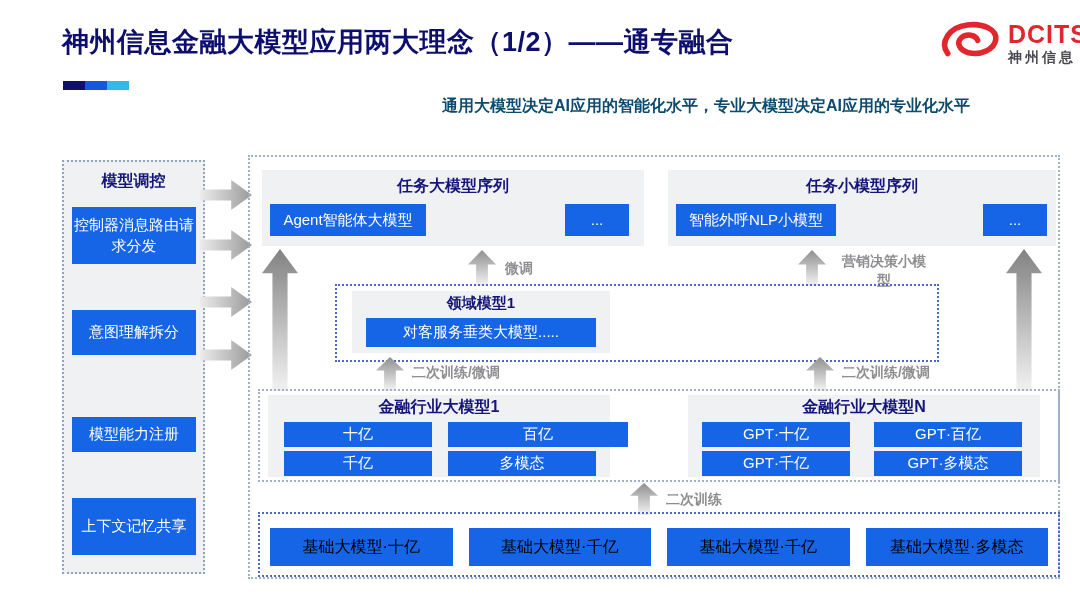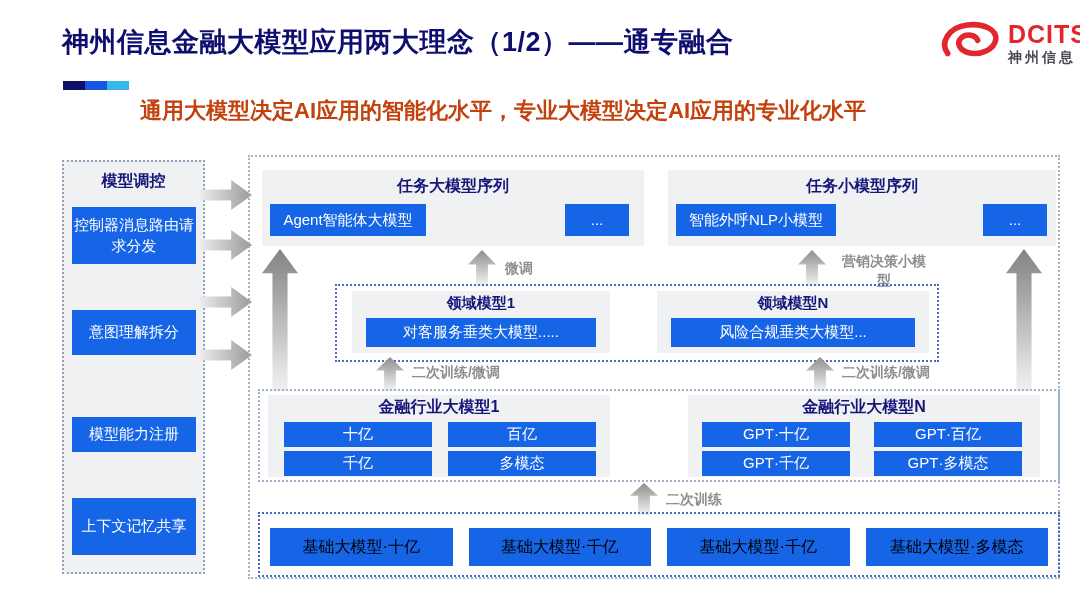--- a/index.html
+++ b/index.html
@@ -10,22 +10,22 @@
   }
   
   .title {
     position:absolute; left:62px; top:24px; font-size:27px; font-weight:bold;
     color:#0E0E6E; letter-spacing:0.5px; white-space:nowrap;
   }
   .accent-bar { position:absolute; left:63px; top:81px; display:flex; height:9px; }
   .accent-bar span { width:22px; height:9px; display:block; }
   .seg-navy { background:#10106B; } .seg-blue { background:#1656E0; } .seg-cyan { background:#35B8E8; }
   .subtitle {
-    position:absolute; left:140px; top:96px; width:830px; text-align:left;
-    font-size:22px; font-weight:bold; color:#c2410c;
+    position:absolute; left:140px; top:96px; width:830px; text-align:right;
+    font-size:16px; font-weight:bold; color:#0c4a6e;
   }
   .logo { position:absolute; left:938px; top:18px; display:flex; align-items:center; gap:6px; }
   .logo-text { display:flex; flex-direction:column; line-height:1.05; }
   .logo-en { color:#E1262D; font-weight:bold; font-size:25px; letter-spacing:1px; }
   .logo-cn { color:#4A4A52; font-weight:bold; font-size:14px; letter-spacing:3px; margin-top:3px; }
   
   .gray-panel { position:absolute; background:#F0F1F2; }
   .panel-title { text-align:center; font-weight:bold; color:#16167A; }
   .blue-box {
     position:absolute; background:#1565E6; color:#fff; display:flex;
@@ -125,36 +125,32 @@
   <div class="up-arrow-sm" style="left:468px;top:250px;height:36px;"></div>
   <div class="arrow-label" style="left:505px;top:260px;">微调</div>
   <div class="up-arrow-sm" style="left:798px;top:250px;height:36px;"></div>
   <div class="arrow-label" style="left:836px;top:252px;width:96px;text-align:center;line-height:19px;">营销决策小模型</div>
 
   <div class="dashed-blue" style="left:335px;top:284px;width:604px;height:78px;">
     <div class="gray-panel" style="left:15px;top:5px;width:258px;height:62px;">
       <div class="panel-title" style="position:absolute;top:3px;width:100%;font-size:15px;">领域模型1</div>
       <div class="blue-box" style="left:14px;top:27px;width:230px;height:29px;font-size:15px;">对客服务垂类大模型.....</div>
     </div>
-    <div class="gray-panel" style="left:320px;top:5px;width:272px;height:62px;">
-      <div class="panel-title" style="position:absolute;top:3px;width:100%;font-size:15px;">领域模型N</div>
-      <div class="blue-box" style="left:14px;top:27px;width:244px;height:29px;font-size:15px;">风险合规垂类大模型...</div>
-    </div>
   </div>
 
   <div class="up-arrow-sm" style="left:376px;top:357px;height:34px;"></div>
   <div class="arrow-label" style="left:412px;top:364px;">二次训练/微调</div>
   <div class="up-arrow-sm" style="left:806px;top:357px;height:34px;"></div>
   <div class="arrow-label" style="left:842px;top:364px;">二次训练/微调</div>
 
   <div class="dashed-gray" style="left:258px;top:389px;width:802px;height:93px;">
     <div class="gray-panel" style="left:8px;top:4px;width:342px;height:82px;">
       <div class="panel-title" style="position:absolute;top:2px;width:100%;font-size:16px;">金融行业大模型1</div>
       <div class="blue-box" style="left:16px;top:27px;width:148px;height:25px;font-size:15px;">十亿</div>
-      <div class="blue-box" style="left:180px;top:27px;width:148px;height:25px;font-size:15px;">百亿</div>
+      <div class="blue-box" style="left:180px;top:27px;width:180px;height:25px;font-size:15px;">百亿</div>
       <div class="blue-box" style="left:16px;top:56px;width:148px;height:25px;font-size:15px;">千亿</div>
       <div class="blue-box" style="left:180px;top:56px;width:148px;height:25px;font-size:15px;">多模态</div>
     </div>
     <div class="gray-panel" style="left:428px;top:4px;width:352px;height:82px;">
       <div class="panel-title" style="position:absolute;top:2px;width:100%;font-size:16px;">金融行业大模型N</div>
       <div class="blue-box" style="left:14px;top:27px;width:148px;height:25px;font-size:15px;">GPT·十亿</div>
       <div class="blue-box" style="left:186px;top:27px;width:148px;height:25px;font-size:15px;">GPT·百亿</div>
       <div class="blue-box" style="left:14px;top:56px;width:148px;height:25px;font-size:15px;">GPT·千亿</div>
       <div class="blue-box" style="left:186px;top:56px;width:148px;height:25px;font-size:15px;">GPT·多模态</div>
     </div>

